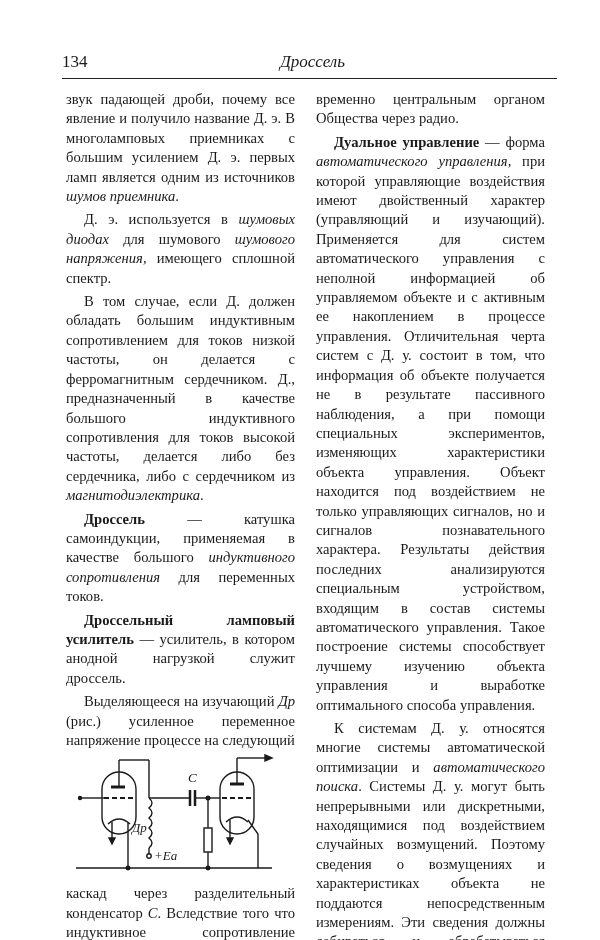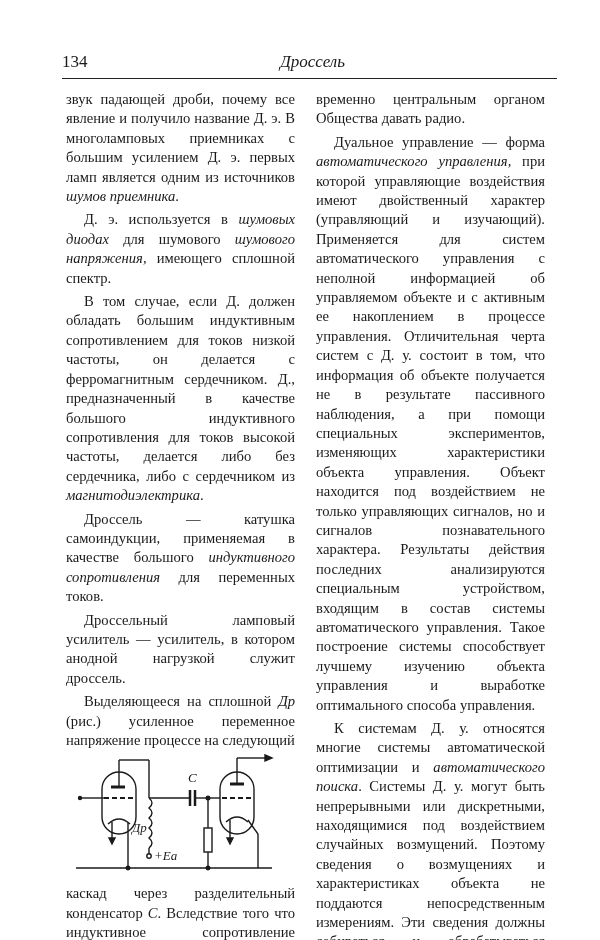--- a/index.html
+++ b/index.html
@@ -8,21 +8,21 @@
   .header { position:absolute; left:62px; top:52px; width:495px; height:26px; }
   .page-num { position:absolute; left:0; top:0; font-size:17px; }
   .running-title { position:absolute; left:218px; top:0; font-size:17px; font-style:italic; }
   .rule { position:absolute; left:62px; top:78px; width:495px; height:0; border-top:1.5px solid #222; }
   .col { position:absolute; top:86px; width:237px; font-size:14.6px; line-height:19.4px; text-align:justify; }
   .col.left { left:62px; }
   .col.right { left:312px; }
   .col p { margin:4px; text-indent:18px; hyphens:manual; }
   .col p.cont { text-indent:0; }
   .col p + p { margin-top:2px; }
-  b { font-weight:normal; }
+  b { font-weight:bold; }
   i { }
   .figure { display:block; width:237px; height:122px; margin:4px 0 8px 0; }
 </style>
 </head>
 <body>
 
 <div class="header">
   <span class="page-num">134</span>
   <span class="running-title">Дроссель</span>
 </div>
@@ -32,21 +32,21 @@
   <p class="cont"><span>звук падающей дроби, почему все явление и получило название Д. э. В многоламповых приемниках с большим усилением Д. э. первых ламп является одним из источников </span><i>шумов приемника</i><span>.</span></p>
 
   <p><span>Д. э. используется в </span><i>шумовых диодах</i><span> для шумового </span><i>шумового напряжения,</i><span> имеющего сплошной спектр.</span></p>
 
   <p><span>В том случае, если Д. должен обладать большим индуктивным сопротивлением для токов низкой частоты, он делается с ферромагнитным сердечником. Д., предназначенный в качестве большого индуктивного сопротивления для токов высокой частоты, делается либо без сердечника, либо с сердечником из </span><i>магнитодиэлектрика</i><span>.</span></p>
 
   <p><b>Дроссель</b><span> — катушка самоиндукции, применяемая в качестве большого </span><i>индуктивного сопротивления</i><span> для переменных токов.</span></p>
 
   <p><b>Дроссельный ламповый усилитель</b><span> — усилитель, в котором анодной нагрузкой служит дроссель.</span></p>
 
-  <p><span>Выделяющееся на сплошной </span><i>Др</i><span> (рис.) усиленное переменное напряжение процессе на следующий</span></p>
+  <p><span>Выделяющееся на изучающий </span><i>Др</i><span> (рис.) усиленное переменное напряжение процессе на следующий</span></p>
 
   <svg class="figure" viewBox="0 0 237 122" xmlns="http://www.w3.org/2000/svg" fill="none" stroke="#1a1a1a" stroke-width="1.4">
 
     <rect x="40" y="18" width="34" height="62" rx="17" ry="17"></rect>
 
     <line x1="49" y1="33" x2="63" y2="33" stroke-width="3"></line>
     <line x1="57" y1="33" x2="57" y2="6"></line>
     <line x1="57" y1="6" x2="87" y2="6"></line>
 
     <line x1="42" y1="44" x2="72" y2="44" stroke-dasharray="5,3" stroke-width="2"></line>
@@ -93,19 +93,19 @@
     <text x="126" y="28" font-family="Liberation Serif, serif" font-style="italic" font-size="13" fill="#1a1a1a" stroke="none">C</text>
     <text x="70" y="78" font-family="Liberation Serif, serif" font-style="italic" font-size="13" fill="#1a1a1a" stroke="none">Др</text>
     <text x="92" y="106" font-family="Liberation Serif, serif" font-style="italic" font-size="13" fill="#1a1a1a" stroke="none">+Eа</text>
   </svg>
 
   <p class="cont"><span>каскад через разделительный конденсатор </span><i>С</i><span>. Вследствие того что индуктивное сопротивление дросселя растет с частотой, Д. л. у. не может давать сколько-нибудь равномерного усиления в широкой полосе частот.</span></p>
 
 </div>
 
 <div class="col right">
-  <p class="cont"><span>временно центральным органом Общества давать радио.</span></p>
+  <p class="cont"><span>временно центральным органом Общества через радио.</span></p>
 
   <p><b>Дуальное управление</b><span> — форма </span><i>автоматического управления,</i><span> при которой управляющие воздействия имеют двойственный характер (управляющий и изучающий). Применяется для систем автоматического управления с неполной информацией об управляемом объекте и с активным ее накоплением в процессе управления. Отличительная черта систем с Д. у. состоит в том, что информация об объекте получается не в результате пассивного наблюдения, а при помощи специальных экспериментов, изменяющих характеристики объекта управления. Объект находится под воздействием не только управляющих сигналов, но и сигналов познавательного характера. Результаты действия последних анализируются специальным устройством, входящим в состав системы автоматического управления. Такое построение системы способствует лучшему изучению объекта управления и выработке оптимального способа управления.</span></p>
 
   <p><span>К системам Д. у. относятся многие системы автоматической оптимизации и </span><i>автоматического поиска</i><span>. Системы Д. у. могут быть непрерывными или дискретными, находящимися под воздействием случайных возмущений. Поэтому сведения о возмущениях и характеристиках объекта не поддаются непосредственным измерениям. Эти сведения должны собираться и обрабатываться постепенно в процессе работы системы, для чего служат специальные запоминающие и вычислительные устройства.</span></p>
 
 </div>
 
 </body></html>

